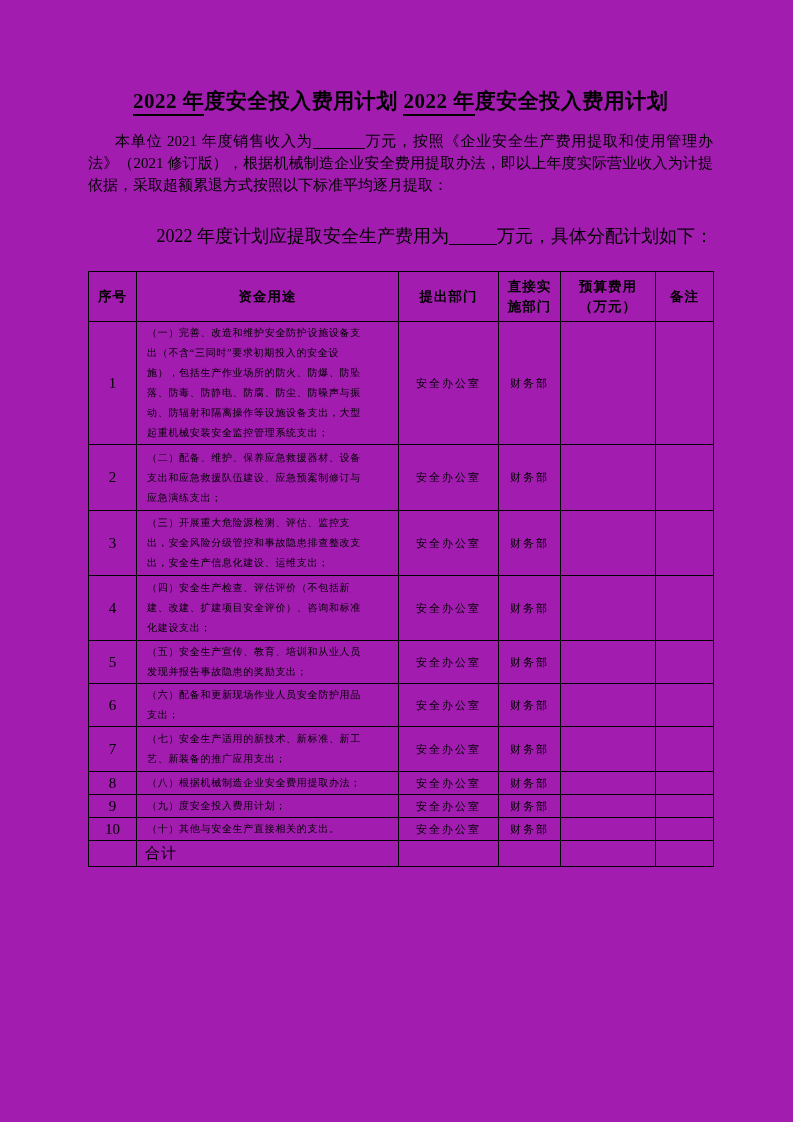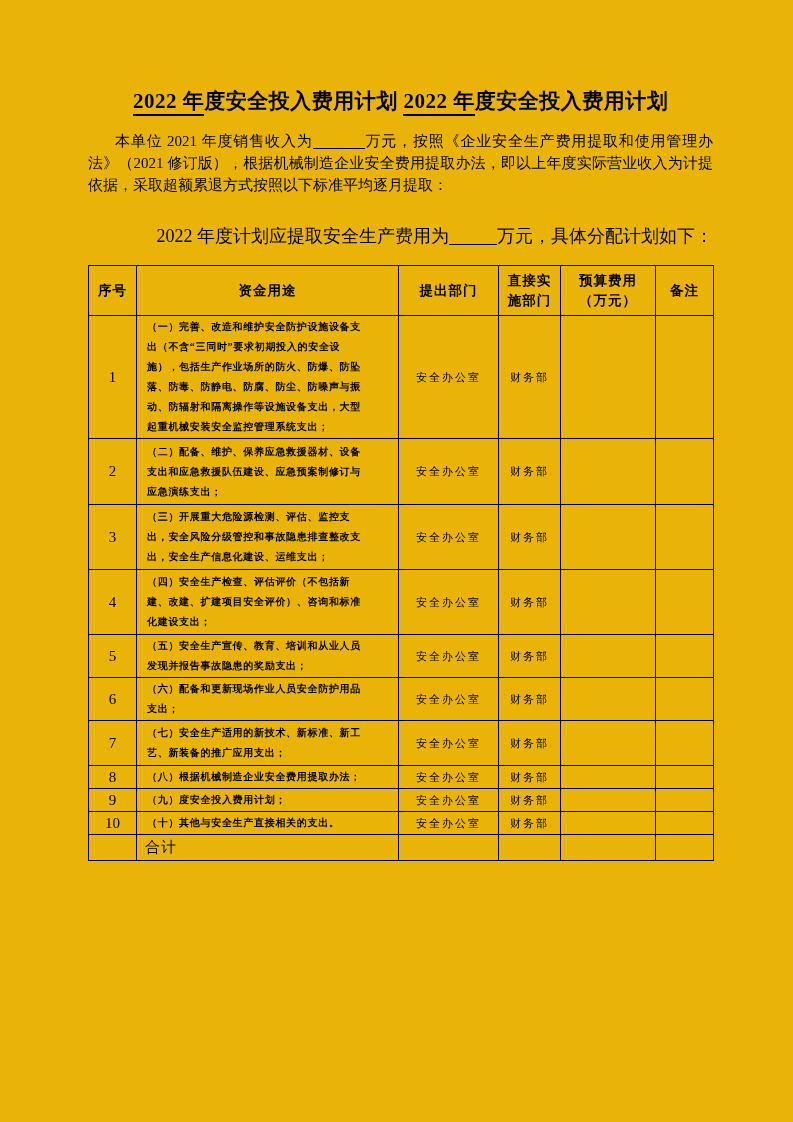--- a/index.html
+++ b/index.html
@@ -1,21 +1,21 @@
 <!DOCTYPE html>
 <html><head>
 <meta charset="utf-8">
 <style>
   html,body { margin:0; padding:0; background:#ffffff; }
   .page {
     position:relative;
     width:793px; height:1122px;
     box-sizing:border-box;
     padding:86px 80px 0 88px;
-    background:#eab308;
+    background:#a21caf;
     color:#000;
     font-family:"Liberation Serif","DejaVu Serif",serif;
     overflow:hidden;
   }
   h1.doc-title {
     margin:0 0 14px 0;
     font-size:21px;
     font-weight:bold;
     line-height:30px;
     text-align:center;
@@ -41,21 +41,21 @@
   }
   .blank {
     display:inline-block;
     border-bottom:1px solid #000;
     height:12px;
     vertical-align:-3px;
   }
   .blank-1 { width:52px; }
   .blank-2 { width:48px; }
   table.budget {
-    margin-top:18px;
+    margin-top:24px;
     border-collapse:collapse;
     table-layout:fixed;
     width:625px;
   }
   table.budget td, table.budget th {
     border:1px solid #000;
     box-sizing:border-box;
     vertical-align:middle;
     overflow:hidden;
   }
@@ -73,21 +73,20 @@
     text-align:center;
     font-size:15px;
     padding:0;
   }
   .c-purpose {
     font-size:10px;
     letter-spacing:0.7px;
     line-height:20px;
     text-align:left;
     padding:1px 36px 1px 10px;
-    font-weight:bold;
   }
   .c-dept {
     text-align:center;
     font-size:11px;
     letter-spacing:2px;
     padding:0;
   }
   .c-empty { padding:0; }
   .c-total {
     font-size:15px;

